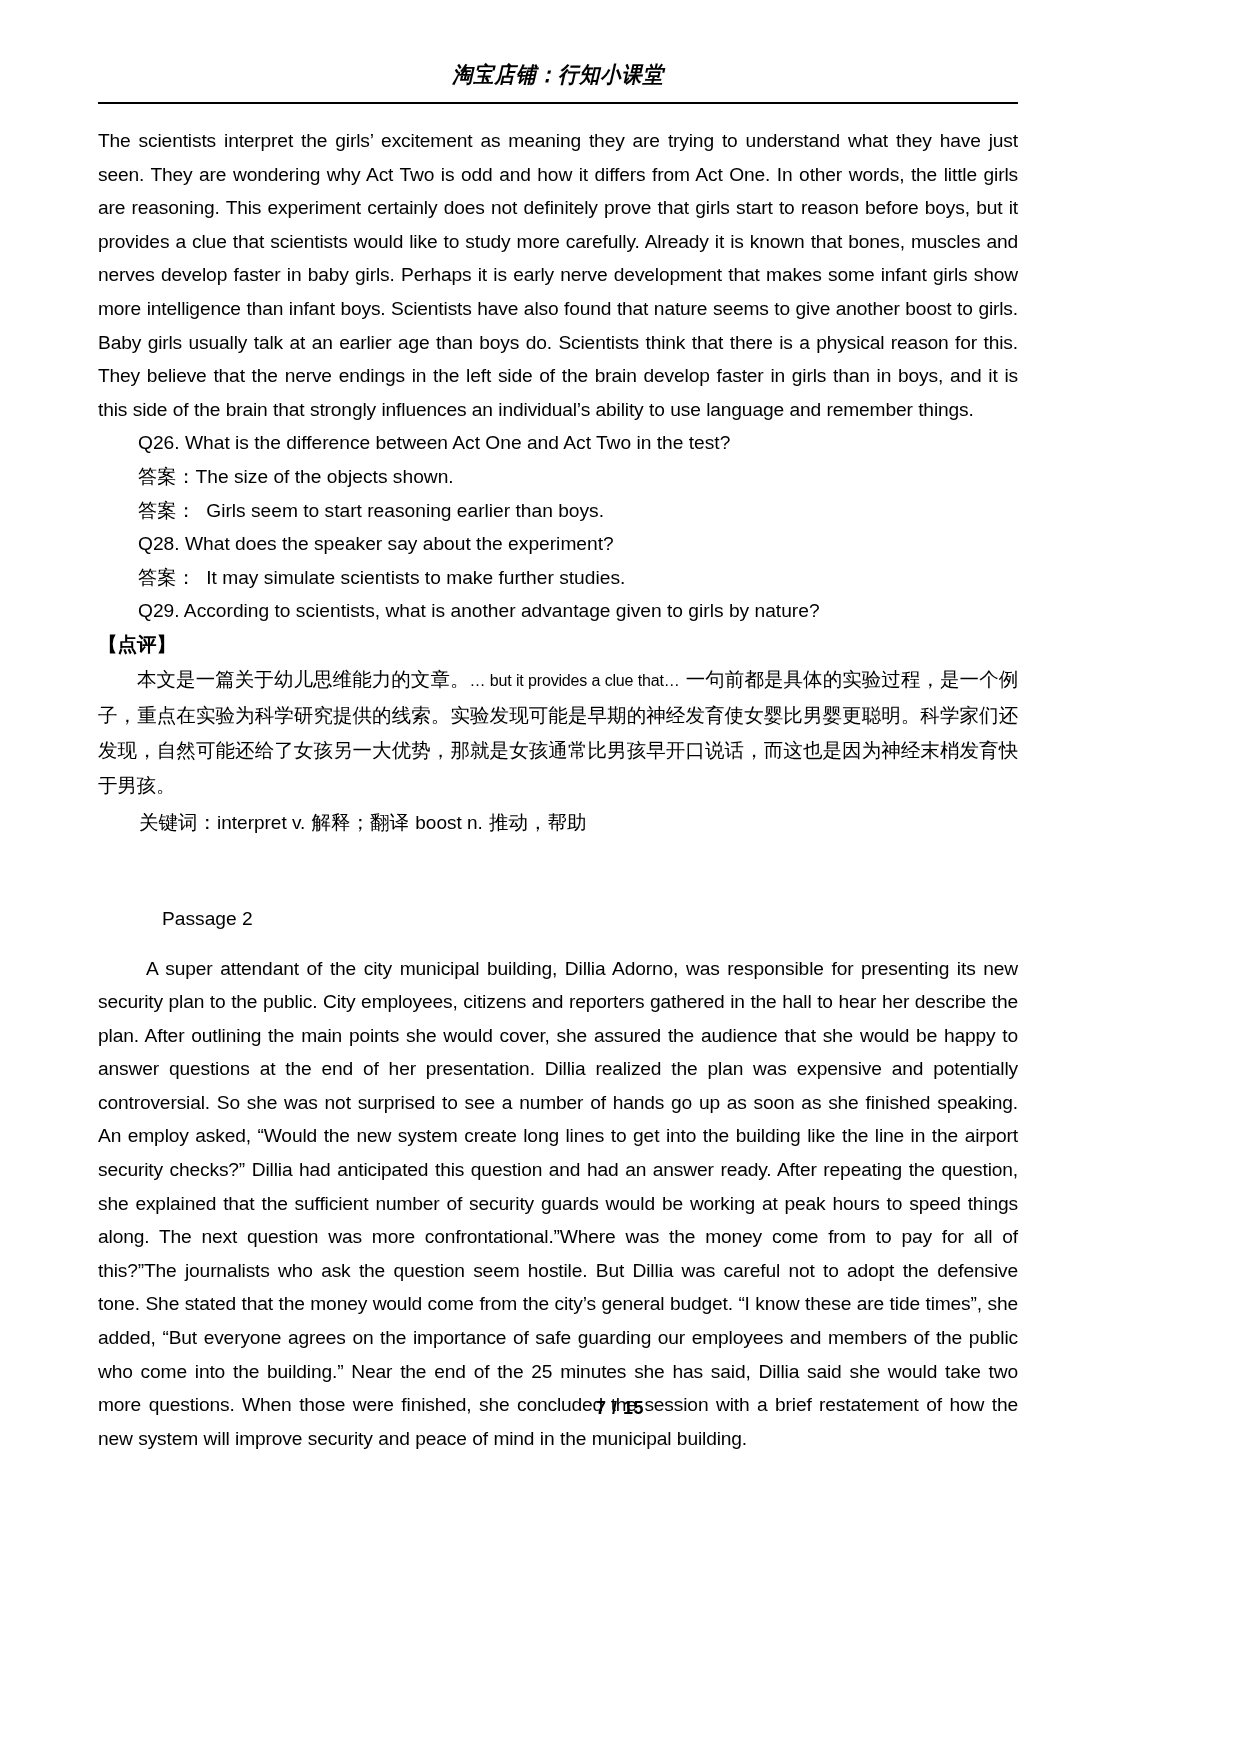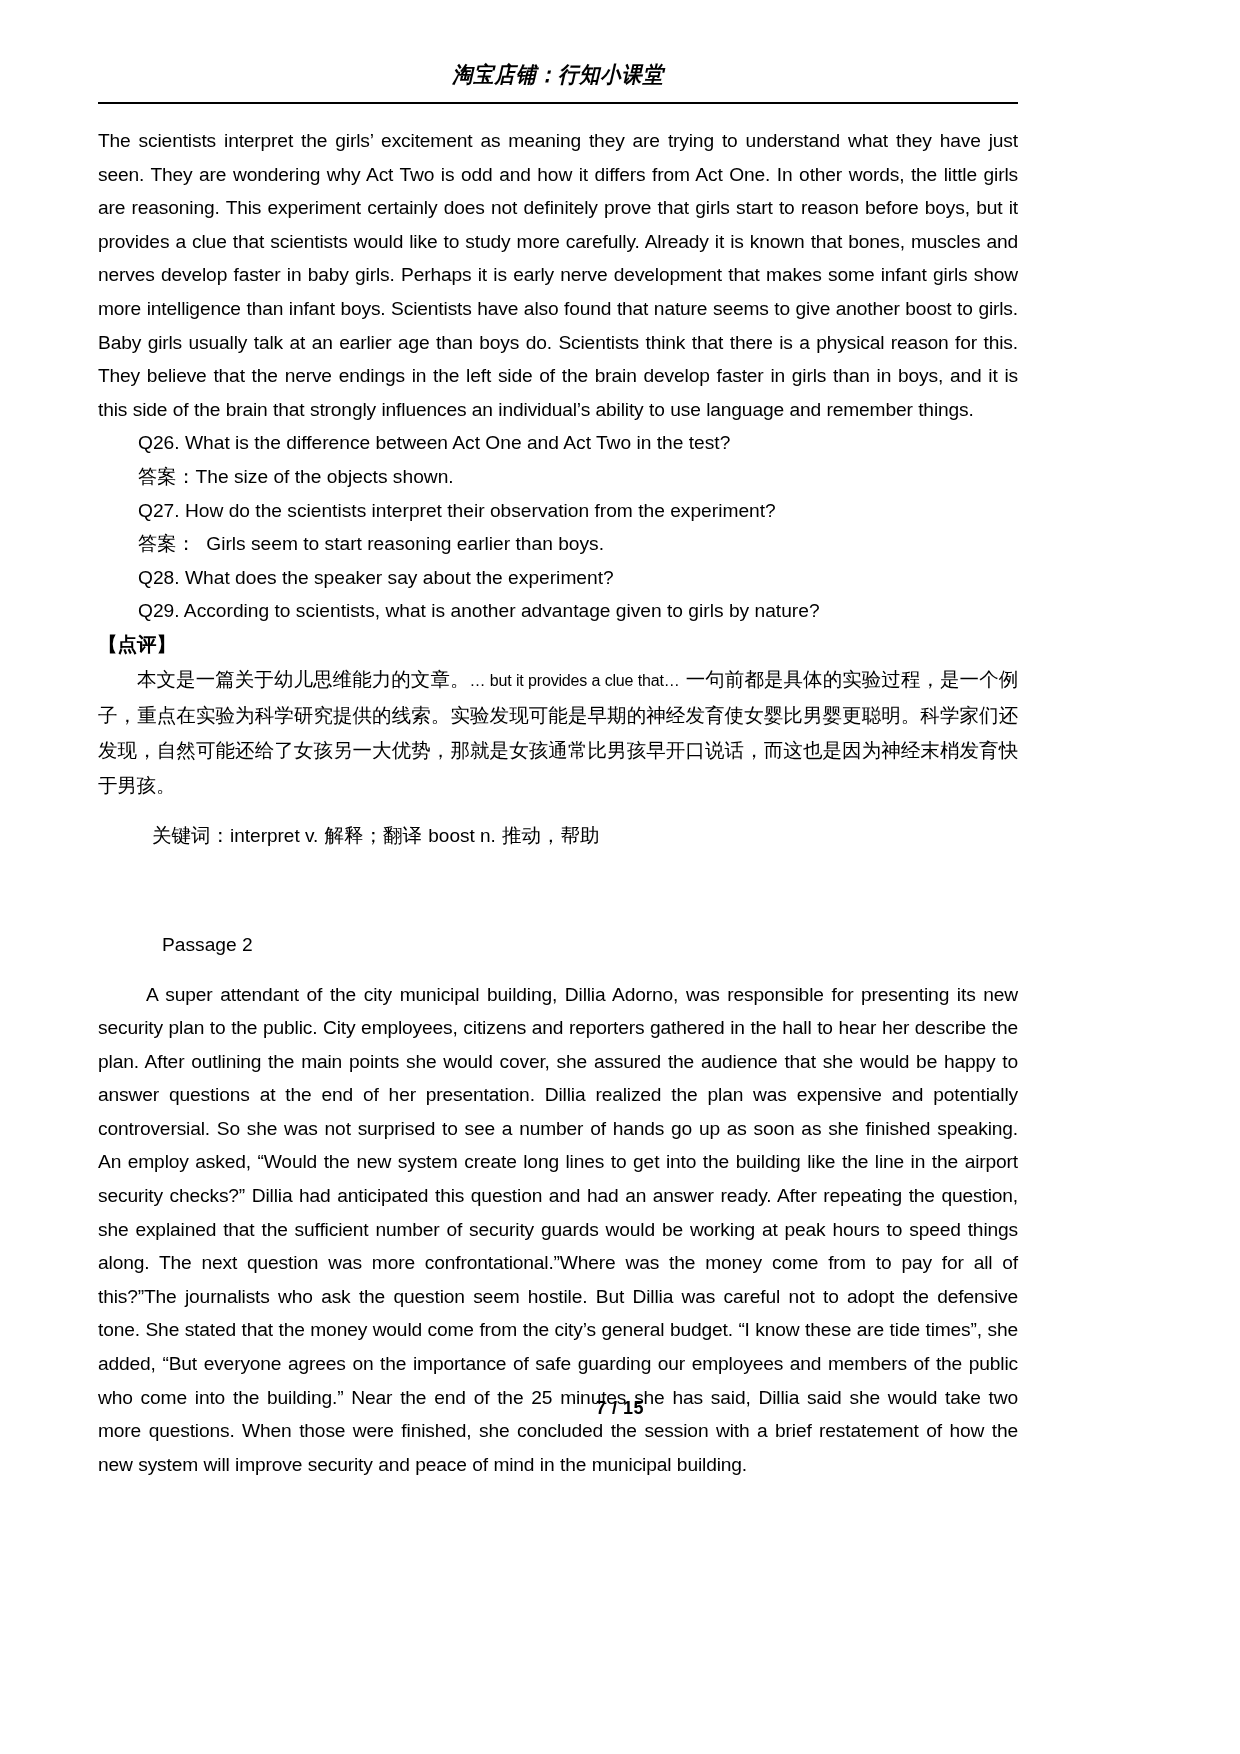--- a/index.html
+++ b/index.html
@@ -87,21 +87,21 @@
   }
   .para-cn .en-inline {
     font-family: "Liberation Sans", "DejaVu Sans", sans-serif;
     font-size: 16px;
   }
 
   .kw-line {
     font-family: "DejaVu Serif", "Liberation Serif", serif;
     font-size: 19.5px;
     line-height: 35px;
-    margin: 15px;
+    margin: 2px;
     text-indent: 39px;
   }
   .kw-line .en-inline {
     font-family: "Liberation Sans", "DejaVu Sans", sans-serif;
     font-size: 19px;
   }
 
   .spacer-lg { height: 44px; }
 
   .passage-label {
@@ -136,23 +136,23 @@
 
   <div class="content">
 
     <div class="doc-header">淘宝店铺：行知小课堂</div>
     <hr class="header-rule">
 
     <p class="para-en">The scientists interpret the girls’ excitement as meaning they are trying to understand what they have just seen. They are wondering why Act Two is odd and how it differs from Act One. In other words, the little girls are reasoning. This experiment certainly does not definitely prove that girls start to reason before boys, but it provides a clue that scientists would like to study more carefully. Already it is known that bones, muscles and nerves develop faster in baby girls. Perhaps it is early nerve development that makes some infant girls show more intelligence than infant boys. Scientists have also found that nature seems to give another boost to girls. Baby girls usually talk at an earlier age than boys do. Scientists think that there is a physical reason for this. They believe that the nerve endings in the left side of the brain develop faster in girls than in boys, and it is this side of the brain that strongly influences an individual’s ability to use language and remember things.</p>
 
     <p class="qa-line">Q26. What is the difference between Act One and Act Two in the test?</p>
     <p class="qa-line">答案：The size of the objects shown.</p>
-    <p class="qa-line">Q27. How do the scientists interpret their observation from the experiment?</p>
     <p class="qa-line">答案：  Girls seem to start reasoning earlier than boys.</p>
     <p class="qa-line">Q28. What does the speaker say about the experiment?</p>
+    <p class="qa-line">答案：  It may simulate scientists to make further studies.</p>
     <p class="qa-line">Q29. According to scientists, what is another advantage given to girls by nature?</p>
 
     <p class="cn-head">【点评】</p>
 
     <p class="para-cn"><span>本文是一篇关于幼儿思维能力的文章。</span><span class="en-inline">… but it provides a clue that…</span><span> 一句前都是具体的实验过程，是一个例子，重点在实验为科学研究提供的线索。实验发现可能是早期的神经发育使女婴比男婴更聪明。科学家们还发现，自然可能还给了女孩另一大优势，那就是女孩通常比男孩早开口说话，而这也是因为神经末梢发育快于男孩。</span></p>
 
     <p class="kw-line"><span>关键词：</span><span class="en-inline">interpret v.</span><span> 解释；翻译 </span><span class="en-inline">boost n.</span><span> 推动，帮助</span></p>
 
     <div class="spacer-lg"></div>
 

